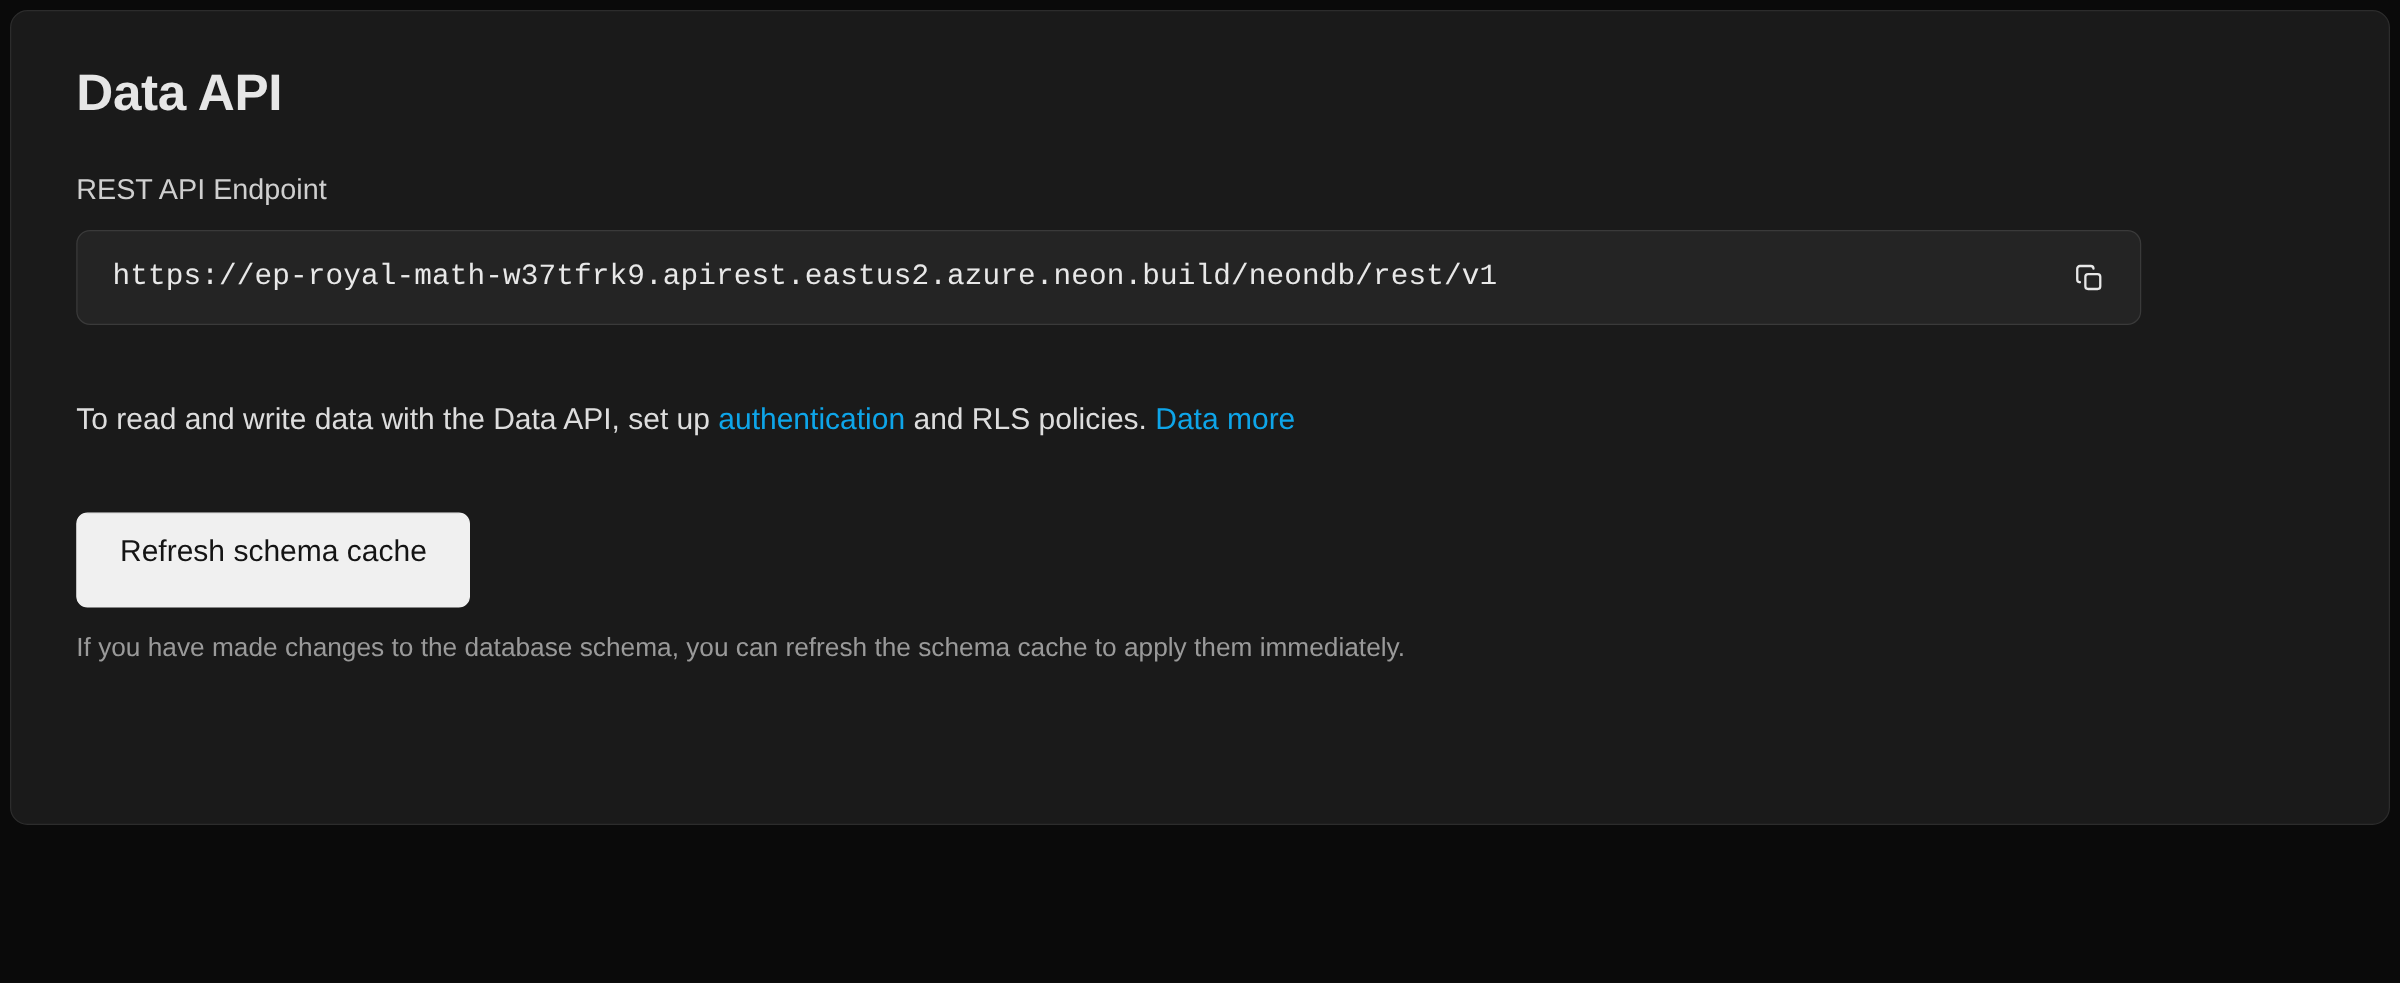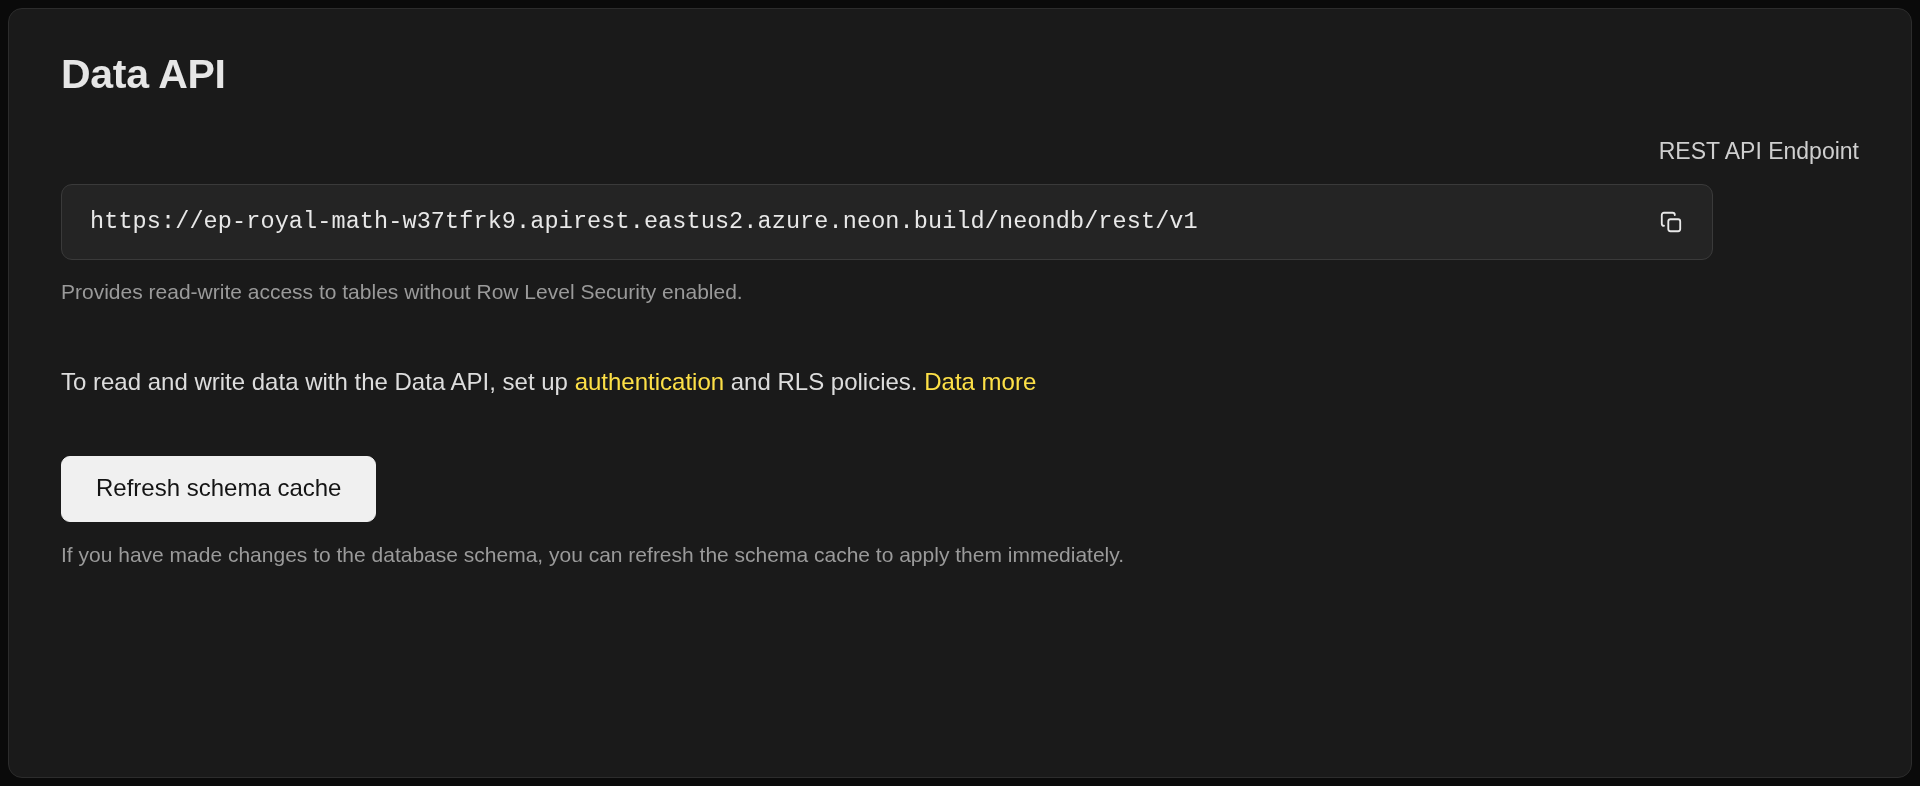--- a/index.html
+++ b/index.html
@@ -22,21 +22,21 @@
     background: #0a0a0a;
     box-sizing: border-box;
   }
 
   
   .data-api-card {
     position: absolute;
     left: 8px;
     top: 8px;
     width: 1904px;
-    height: 770px;
+    height: 652px;
     box-sizing: border-box;
     background: #1a1a1a;
     border: 1px solid #2c2c2c;
     border-radius: 14px;
     padding: 44px 52px 0 52px;
   }
 
   
   .card-title {
     margin: 0;
@@ -60,21 +60,20 @@
   .field-block {
     padding-top: 42px;
   }
   .field-label {
     display: block;
     font-size: 23px;
     line-height: 1.2;
     font-weight: 400;
     color: #cfcfcf;
     padding-bottom: 18px;
-    text-align: right;
   }
 
   .endpoint-input-wrap {
     position: relative;
     width: 1652px;
     height: 76px;
     box-sizing: border-box;
     background: #242424;
     border: 1px solid #3a3a3a;
     border-radius: 11px;
@@ -121,39 +120,39 @@
   }
 
   
   .auth-note {
     padding-top: 36px;
     font-size: 24px;
     line-height: 1.35;
     color: #ddd;
   }
   .auth-note a {
-    color: #fde047;
+    color: #0ea5e9;
     text-decoration: none;
   }
 
   
   .refresh-row {
     padding-top: 34px;
   }
   .refresh-btn {
     display: inline-block;
     background: #f0f0f0;
     color: #141414;
     border: 1px solid #f0f0f0;
     border-radius: 9px;
     font-family: "Liberation Sans", sans-serif;
     font-size: 24px;
     line-height: 1;
     font-weight: 400;
-    padding: 19px 34px 21px 34px;
+    padding: 19px 34px 31px 34px;
     cursor: pointer;
   }
 
   .refresh-help {
     padding-top: 19px;
     font-size: 21px;
     line-height: 1.35;
     color: #9a9a9a;
   }
 </style>
@@ -176,21 +175,20 @@
         <button class="copy-btn">
           <span>
             <svg width="26" height="26" viewBox="0 0 24 24" fill="none" stroke="#e8e8e8" stroke-width="1.7" stroke-linecap="round" stroke-linejoin="round">
               <rect x="9.5" y="9.5" width="11" height="11" rx="2"></rect>
               <path d="M5.5 15.5 A2 2 0 0 1 3.5 13.5 V5.5 A2 2 0 0 1 5.5 3.5 H13.5 A2 2 0 0 1 15.5 5.5"></path>
             </svg>
           </span>
         </button>
       </div>
 
-      <div class="field-help">Provides read-write access to tables without Row Level Security enabled.</div>
     </div>
 
     <p class="auth-note">
       <span>To read and write data with the Data API, set up </span><a href="#">authentication</a><span> and RLS policies. </span><a href="#">Data more</a>
     </p>
 
     <div class="refresh-row">
       <button class="refresh-btn">Refresh schema cache</button>
     </div>
 

